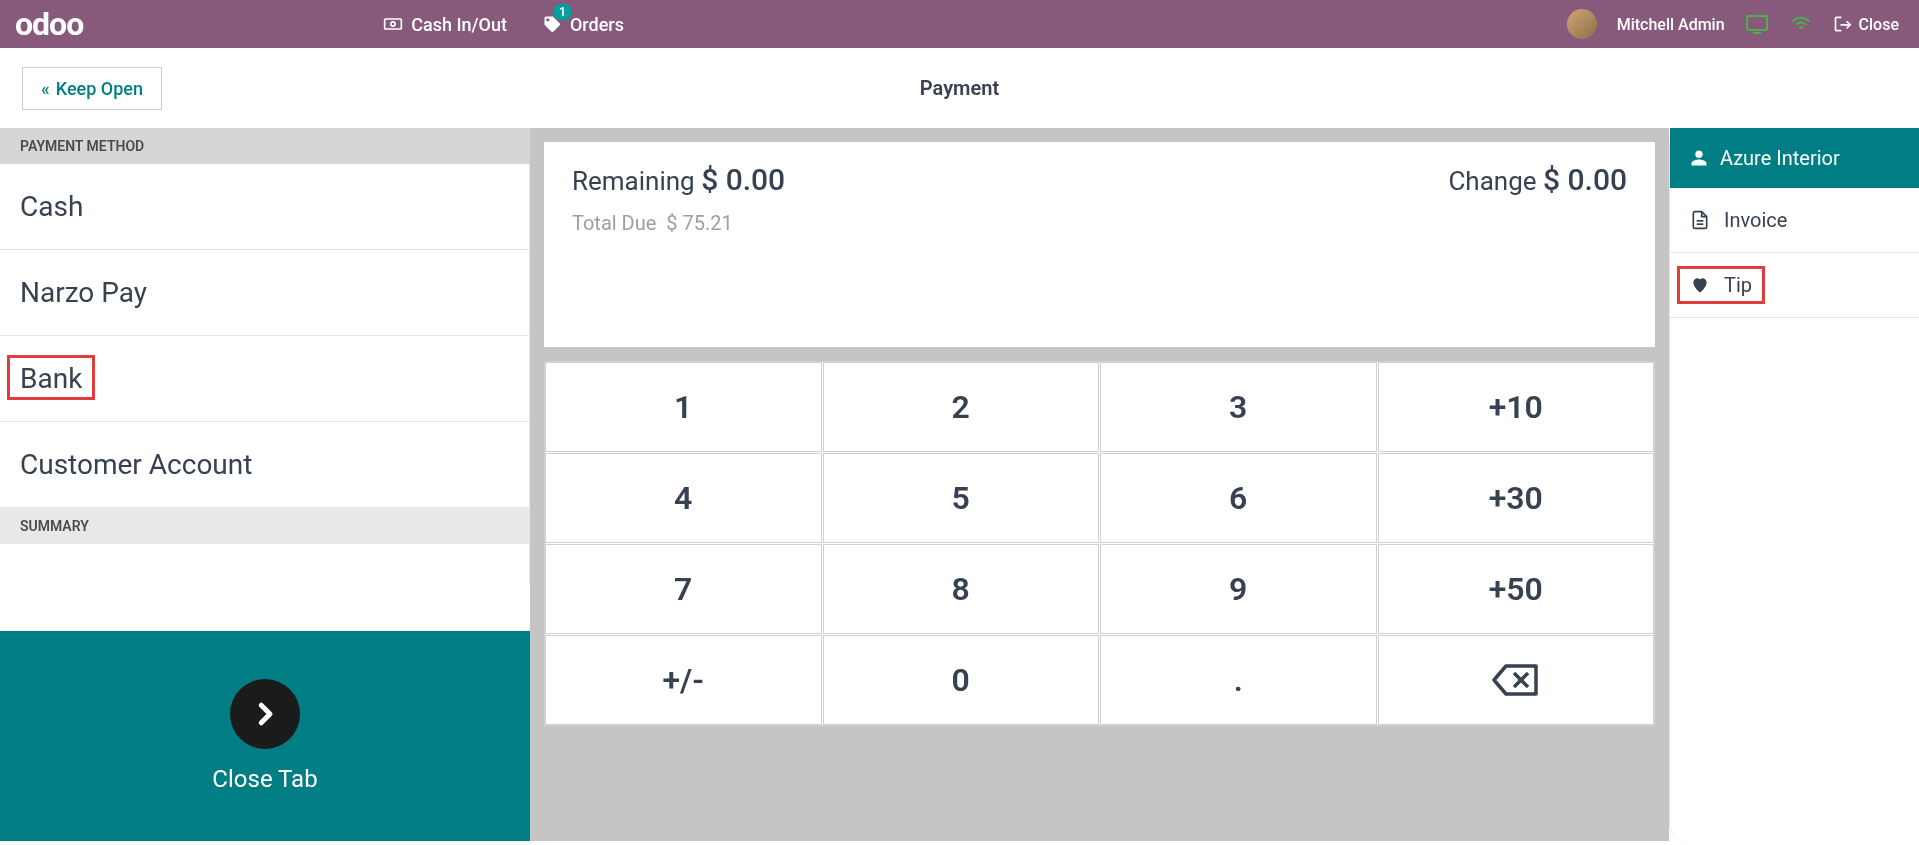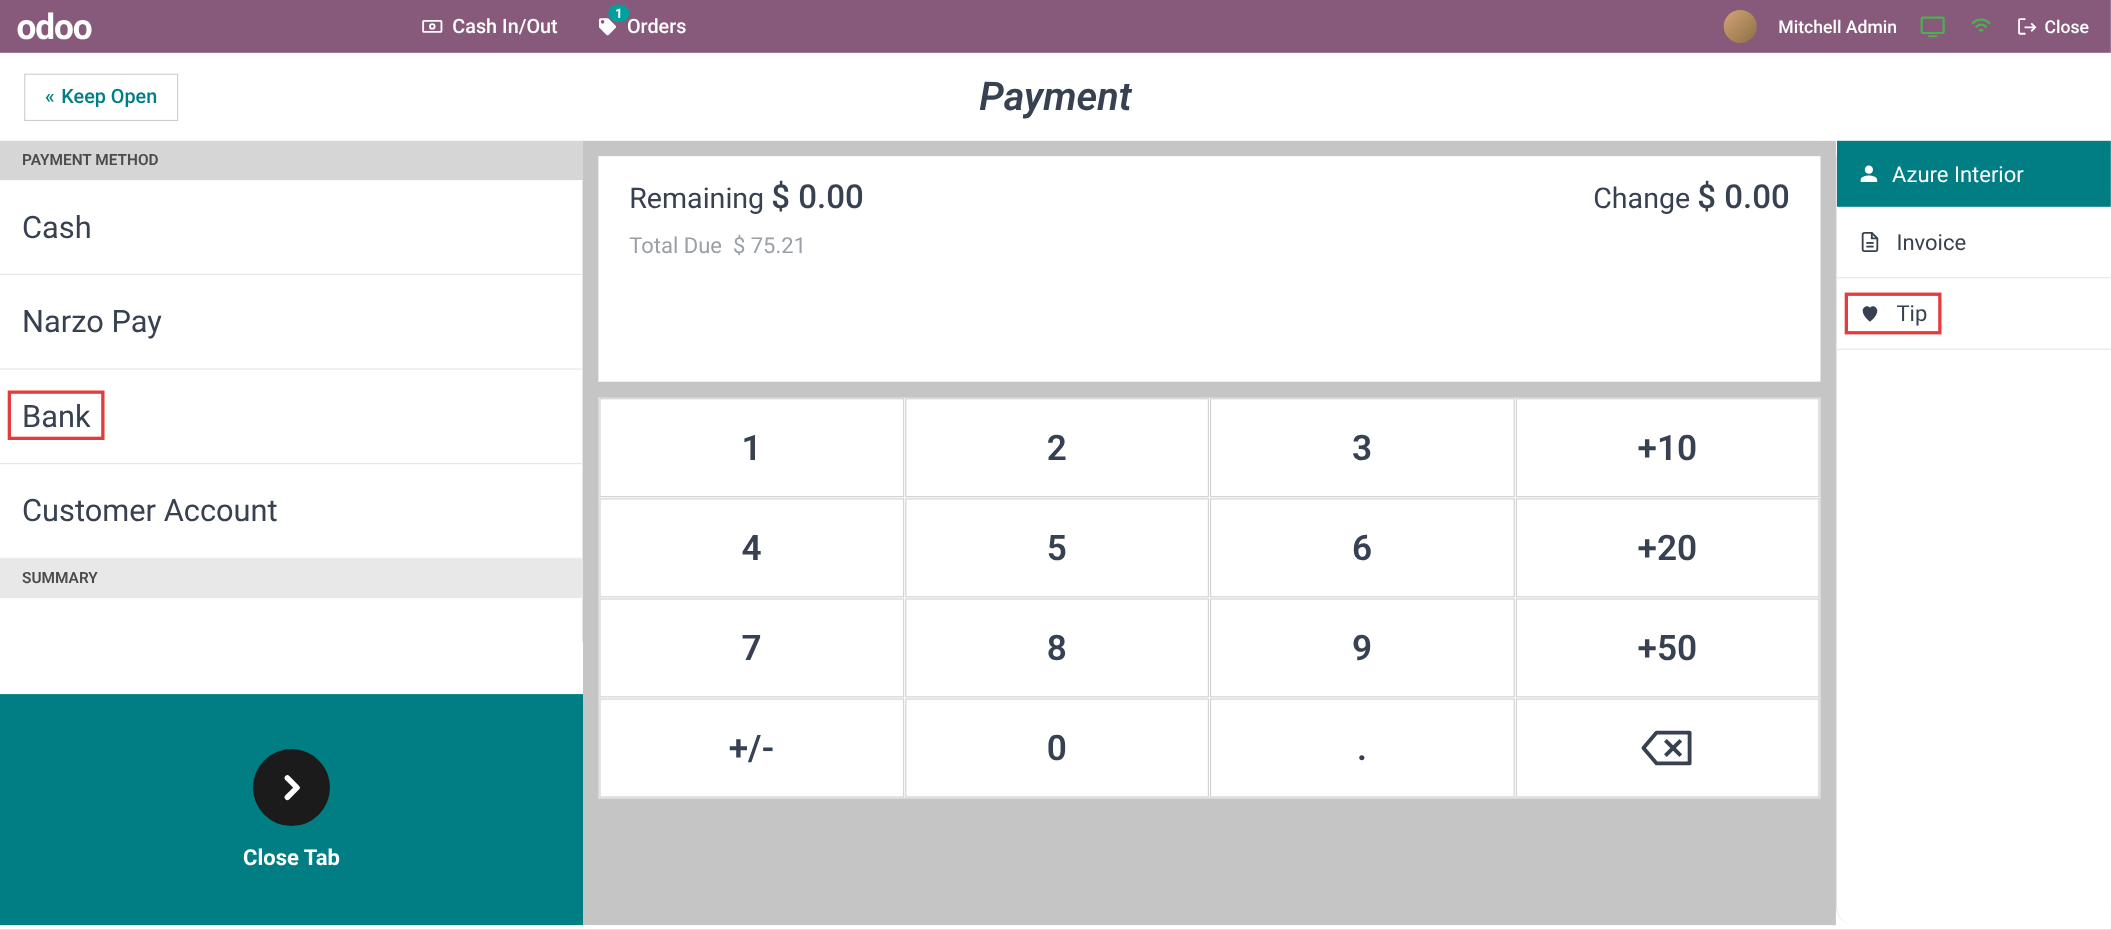--- a/index.html
+++ b/index.html
@@ -100,24 +100,23 @@
       padding: 10px 18px;
       display: flex;
       align-items: center;
       gap: 6px;
       cursor: pointer;
     }
     .page-title {
       position: absolute;
       left: 50%;
       transform: translateX(-50%);
-      font-size: 36px;
+      font-size: 20px;
       font-weight: 600;
       color: #374151;
-      font-style: italic;
     }
     
     .main {
       display: flex;
       height: calc(845px - 52px - 80px);
     }
     .left-panel {
       width: 530px;
       display: flex;
       flex-direction: column;
@@ -170,22 +169,22 @@
       width: 70px;
       height: 70px;
       background: #1b1b1b;
       border-radius: 50%;
       display: flex;
       align-items: center;
       justify-content: center;
       margin-bottom: 16px;
     }
     .validate-label {
-      font-size: 20px;
-      font-weight: 700;
+      font-size: 24px;
+      font-weight: 400;
     }
     
     .center-panel {
       flex: 1;
       background: #c5c5c5;
       padding: 14px 14px 0 14px;
       display: flex;
       flex-direction: column;
       gap: 14px;
     }
@@ -376,21 +375,21 @@
     </div>
 
     <div class="numpad">
       <button class="num-btn">1</button>
       <button class="num-btn">2</button>
       <button class="num-btn">3</button>
       <button class="num-btn">+10</button>
       <button class="num-btn">4</button>
       <button class="num-btn">5</button>
       <button class="num-btn">6</button>
-      <button class="num-btn">+20</button>
+      <button class="num-btn">+30</button>
       <button class="num-btn">7</button>
       <button class="num-btn">8</button>
       <button class="num-btn">9</button>
       <button class="num-btn">+50</button>
       <button class="num-btn">+/-</button>
       <button class="num-btn">0</button>
       <button class="num-btn">.</button>
       <button class="num-btn">
         <svg class="backspace-svg" viewBox="0 0 48 36" fill="none" stroke="#374151" stroke-width="3.5">
           <path d="M14 4 L44 4 L44 32 L14 32 L2 18 Z" stroke-linejoin="round"></path>

